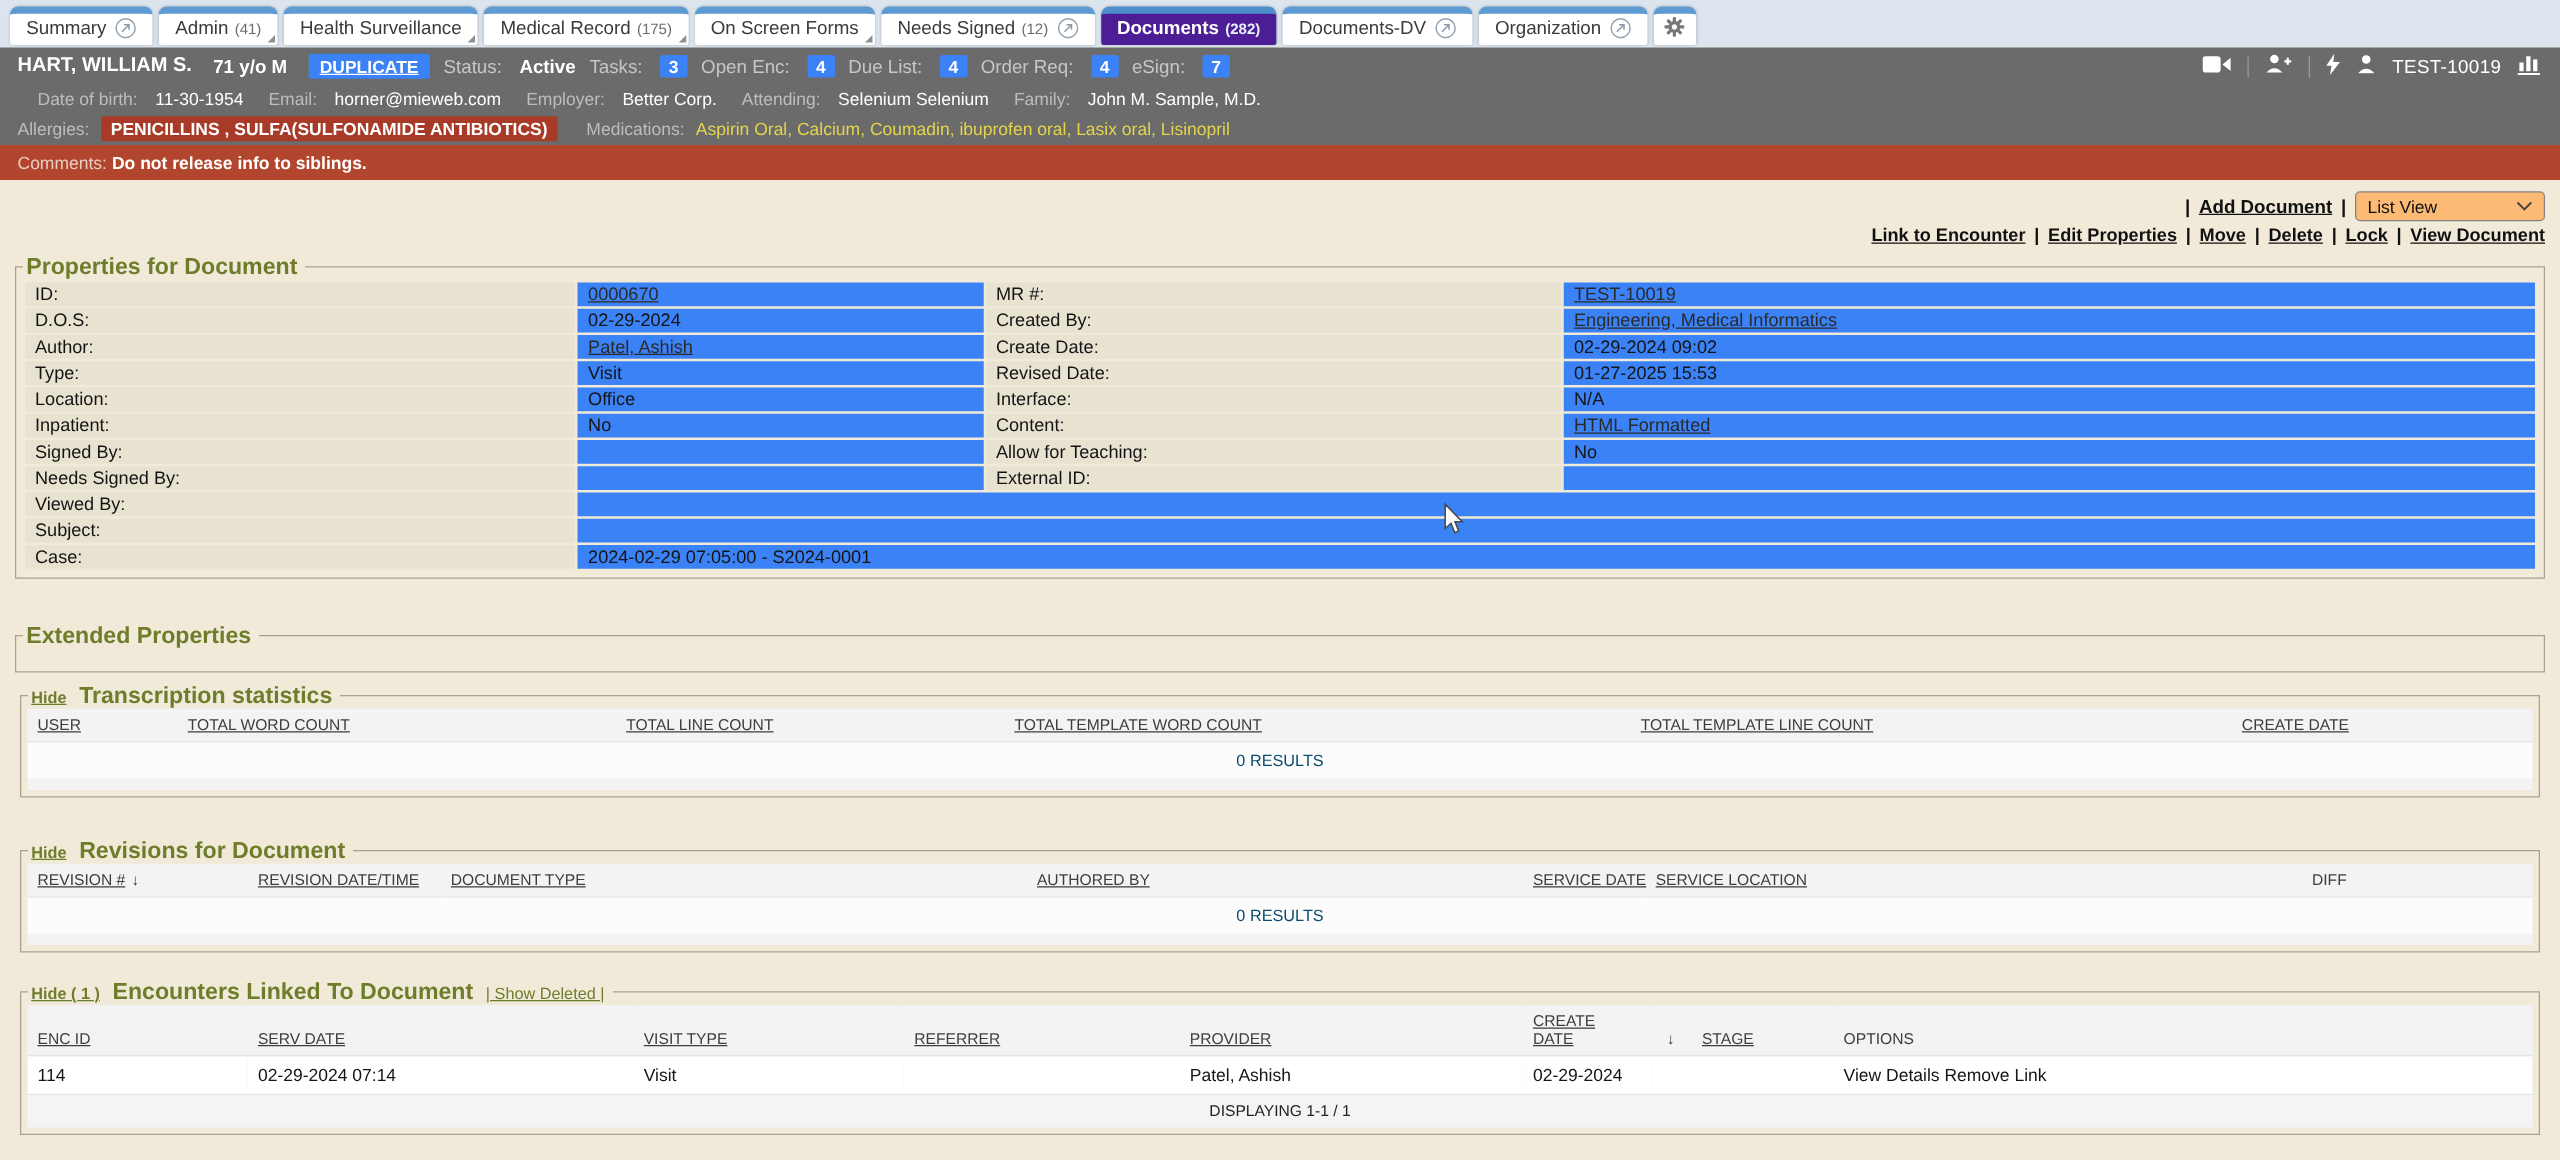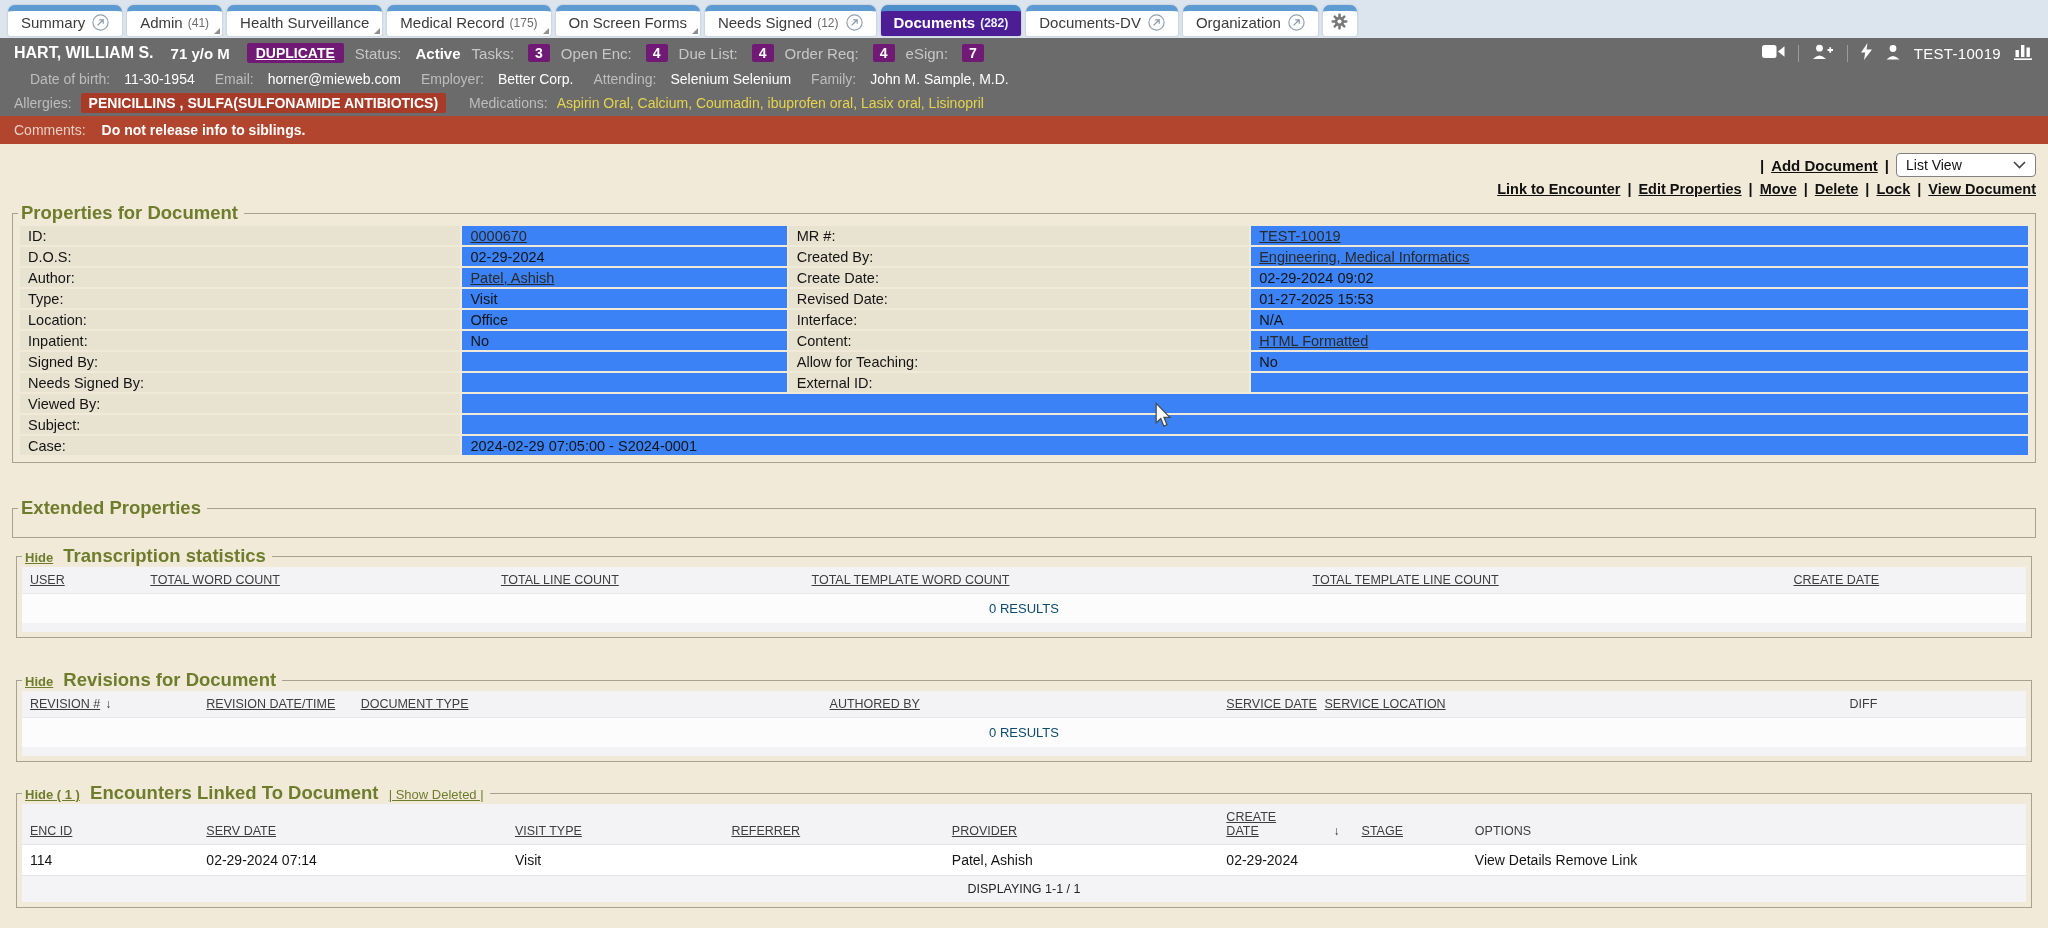--- a/index.html
+++ b/index.html
@@ -21,49 +21,49 @@
   .gearbtn { display:flex; align-items:center; justify-content:center; height:31px; width:34px; margin-bottom:2px;
              background:#fff; border-radius:7px 7px 2px 2px; border-top:6px solid #5e9bd3; box-shadow:0 0 2px rgba(60,80,110,.35); }
 
   
   .banner { background:#6b6b6b; color:#fff; }
   .brow1 { display:flex; align-items:center; height:30px; padding:0 14px; gap:11px; font-size:15px; }
   .pname { font-weight:bold; font-size:16px; }
   .pagesex { font-weight:bold; margin-left:6px; }
   .blbl { color:#c7c7c7; }
   .bval { color:#fff; font-weight:bold; }
-  .chip { background:#701a75; color:#fff; font-weight:bold; padding:1px 7px; border-radius:2px; font-size:14px; }
+  .chip { background:#3b82f6; color:#fff; font-weight:bold; padding:1px 7px; border-radius:2px; font-size:14px; }
   .dupchip { text-decoration:underline; padding:2px 9px; margin-left:6px; }
   .numchip { min-width:12px; text-align:center; }
   .bspacer { flex:1; }
   .bicons { display:flex; align-items:center; gap:13px; }
   .bdiv { width:1px; height:17px; background:#9b9b9b; }
   .pid { font-size:15px; letter-spacing:.3px; }
   .brow2 { display:flex; align-items:center; height:22px; padding:0 30px; gap:20px; font-size:14px; }
   .pair { display:flex; gap:14px; align-items:center; white-space:nowrap; }
   .brow2 .blbl, .brow3 .blbl { color:#bdbdbd; font-weight:normal; }
   .brow2 .bval { font-weight:normal; }
   .brow3 { display:flex; align-items:center; height:26px; padding:0 14px; gap:9px; font-size:14px; }
   .allergychip { background:#a83b28; color:#fff; font-weight:bold; padding:2px 8px; border-radius:2px; font-size:14px; }
   .meds { color:#e5d44c; }
   .medslbl { color:#bdbdbd; margin-left:14px; }
 
   
-  .comments { display:flex; align-items:center; height:28px; background:#b2452e; color:#fff; padding:0 14px; gap:16px; }
+  .comments { display:flex; align-items:center; height:28px; background:#b2452e; color:#fff; padding:0 14px; gap:4px; }
   .comments .clbl { color:#e7cfc3; font-size:14px; }
   .comments .ctext { font-weight:bold; font-size:14px; }
 
   
   .content { padding:8px 12px 0 12px; }
   .tb-line1 { display:flex; justify-content:flex-end; align-items:center; gap:7px; font-size:15px; font-weight:bold; color:#111; height:26px; }
   .tb-line2 { display:flex; justify-content:flex-end; align-items:center; gap:7px; font-size:14.5px; font-weight:bold; color:#111; height:22px; }
   a.action { color:#111; text-decoration:underline; cursor:pointer; white-space:nowrap; }
   .pipe { font-weight:bold; color:#111; }
-  .select { display:flex; align-items:center; justify-content:space-between; width:140px; height:24px;
-            background:#ffffff; border:1px solid #828282; border-radius:4px; padding:0 9px; font-size:14px; font-weight:normal; color:#111; }
+  .select { display:flex; align-items:center; justify-content:space-between; width:152px; height:24px;
+            background:#fdba74; border:1px solid #828282; border-radius:4px; padding:0 9px; font-size:14px; font-weight:normal; color:#111; }
 
   fieldset { border:1px solid #a9a190; margin:0; padding:0 5px 5px 5px; }
   legend { color:#6e7d2b; font-weight:bold; font-size:18.5px; padding:0 6px 0 3px; }
   .sub { margin:0 4px; }
   .hide-link { color:#6e7d2b; font-size:13px; font-weight:bold; text-decoration:underline; cursor:pointer; margin-right:5px; }
   .showdel-link { color:#6e7d2b; font-size:13px; font-weight:normal; text-decoration:underline; cursor:pointer; margin-left:5px; }
 
   .fs-props { margin-top:2px; }
   .props-table { width:100%; border-collapse:separate; border-spacing:2px; table-layout:fixed; }
   .props-table td { font-size:14.5px; padding:1px 8px; height:19px; color:#141414; overflow:hidden; white-space:nowrap; }

